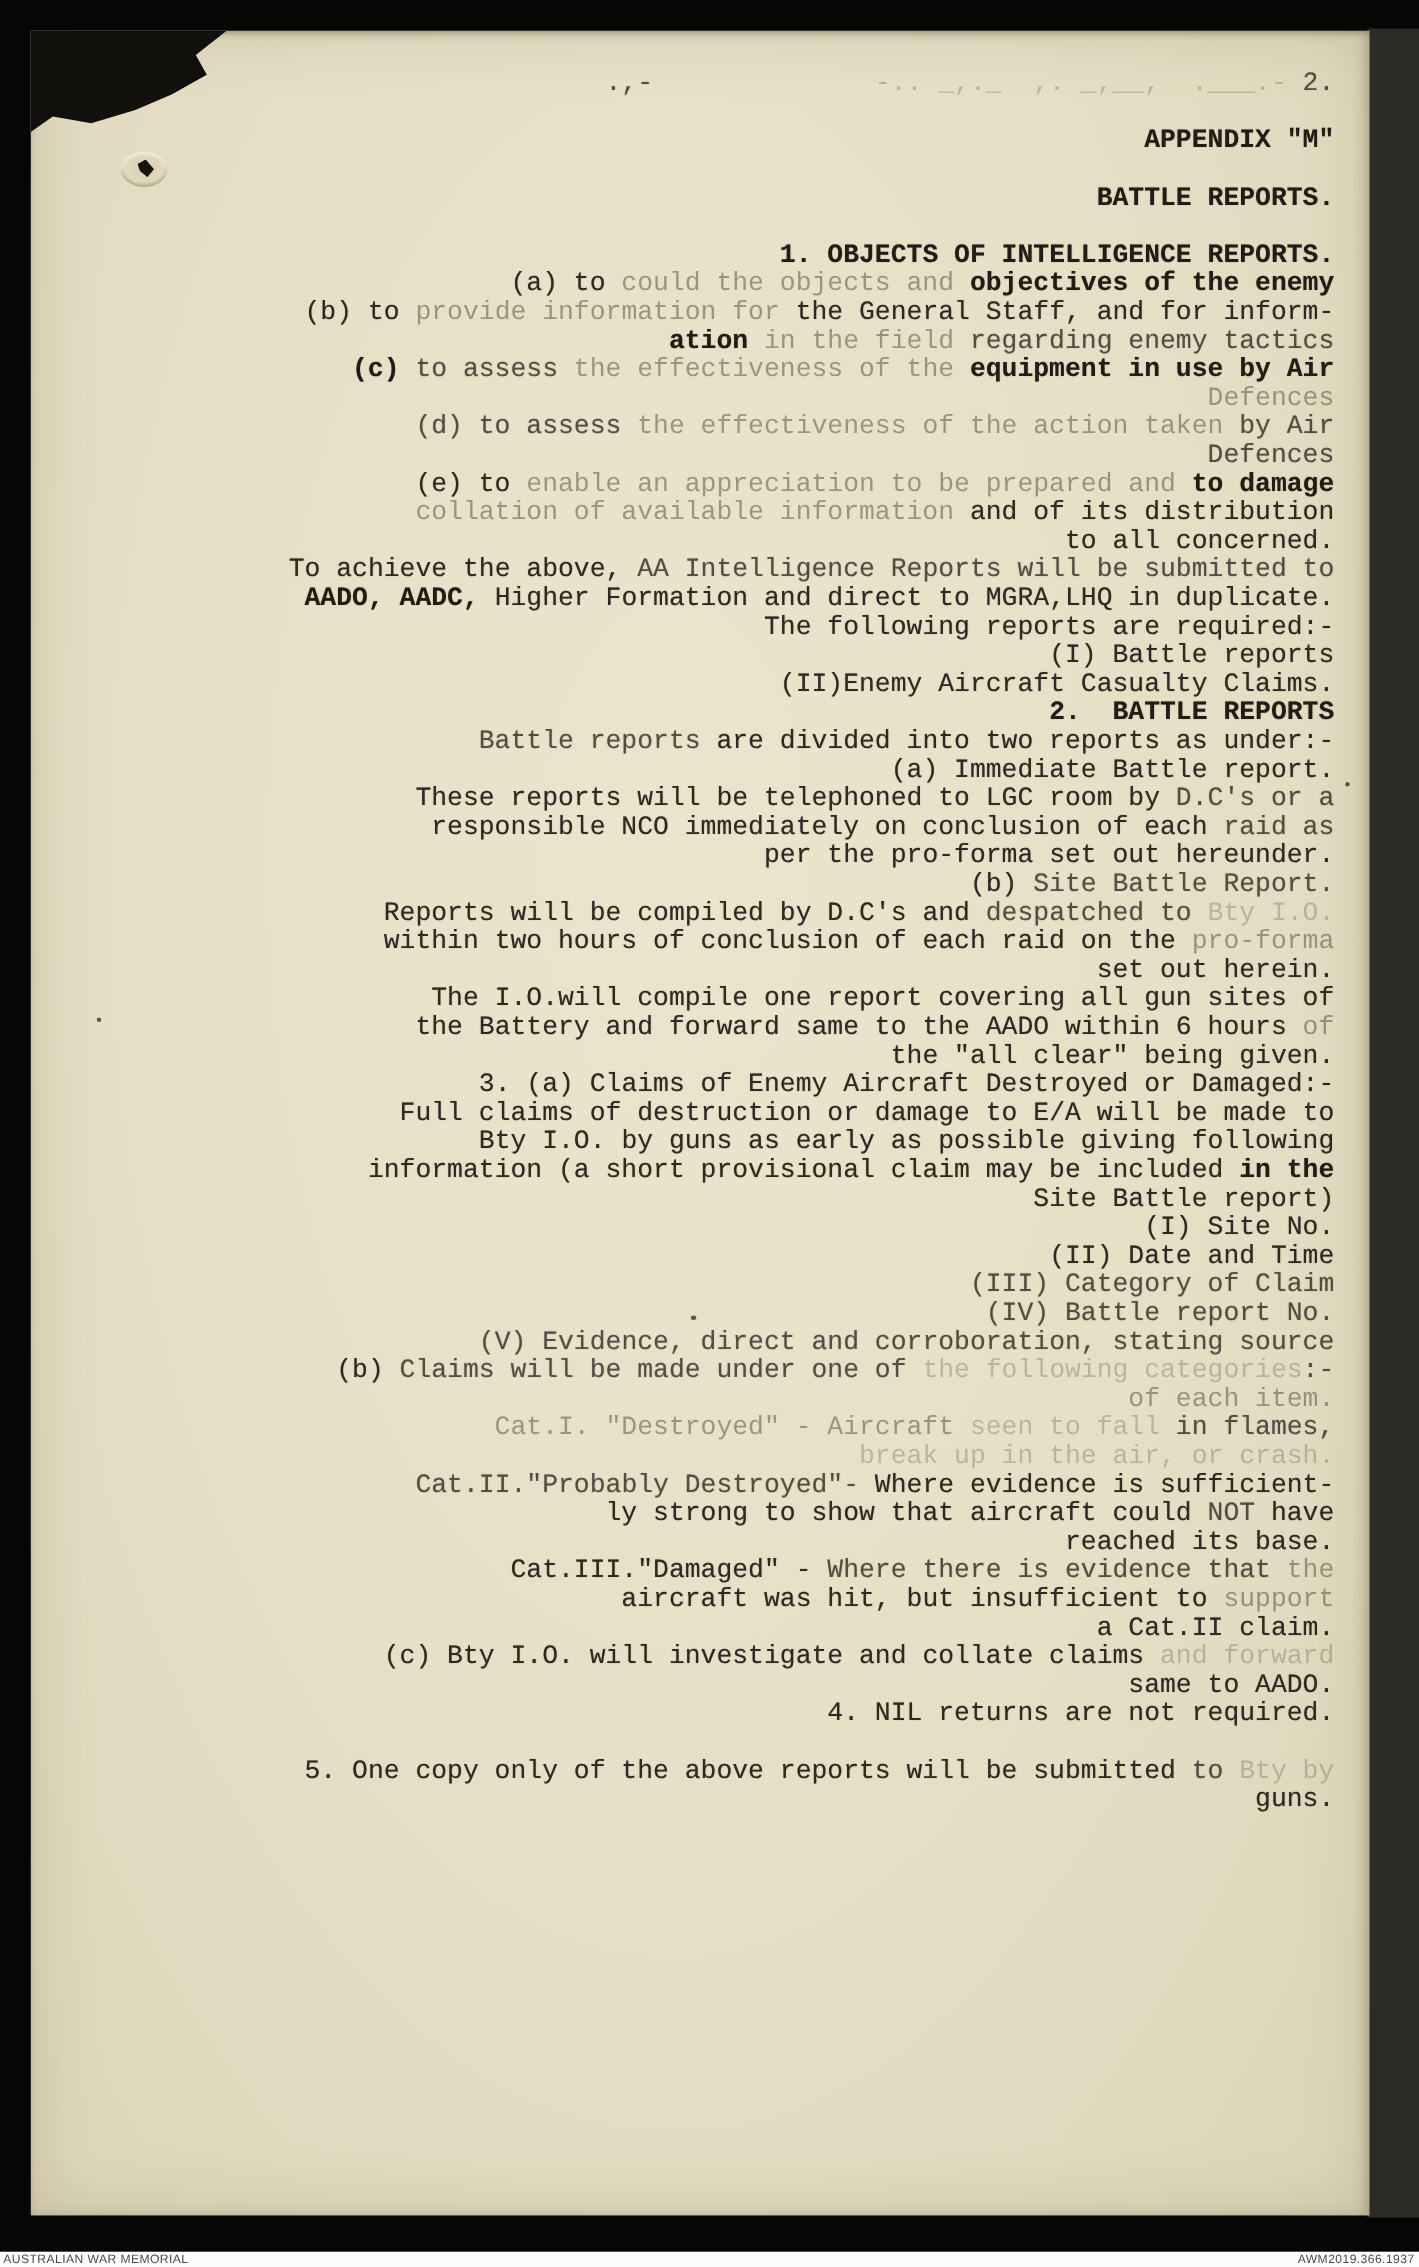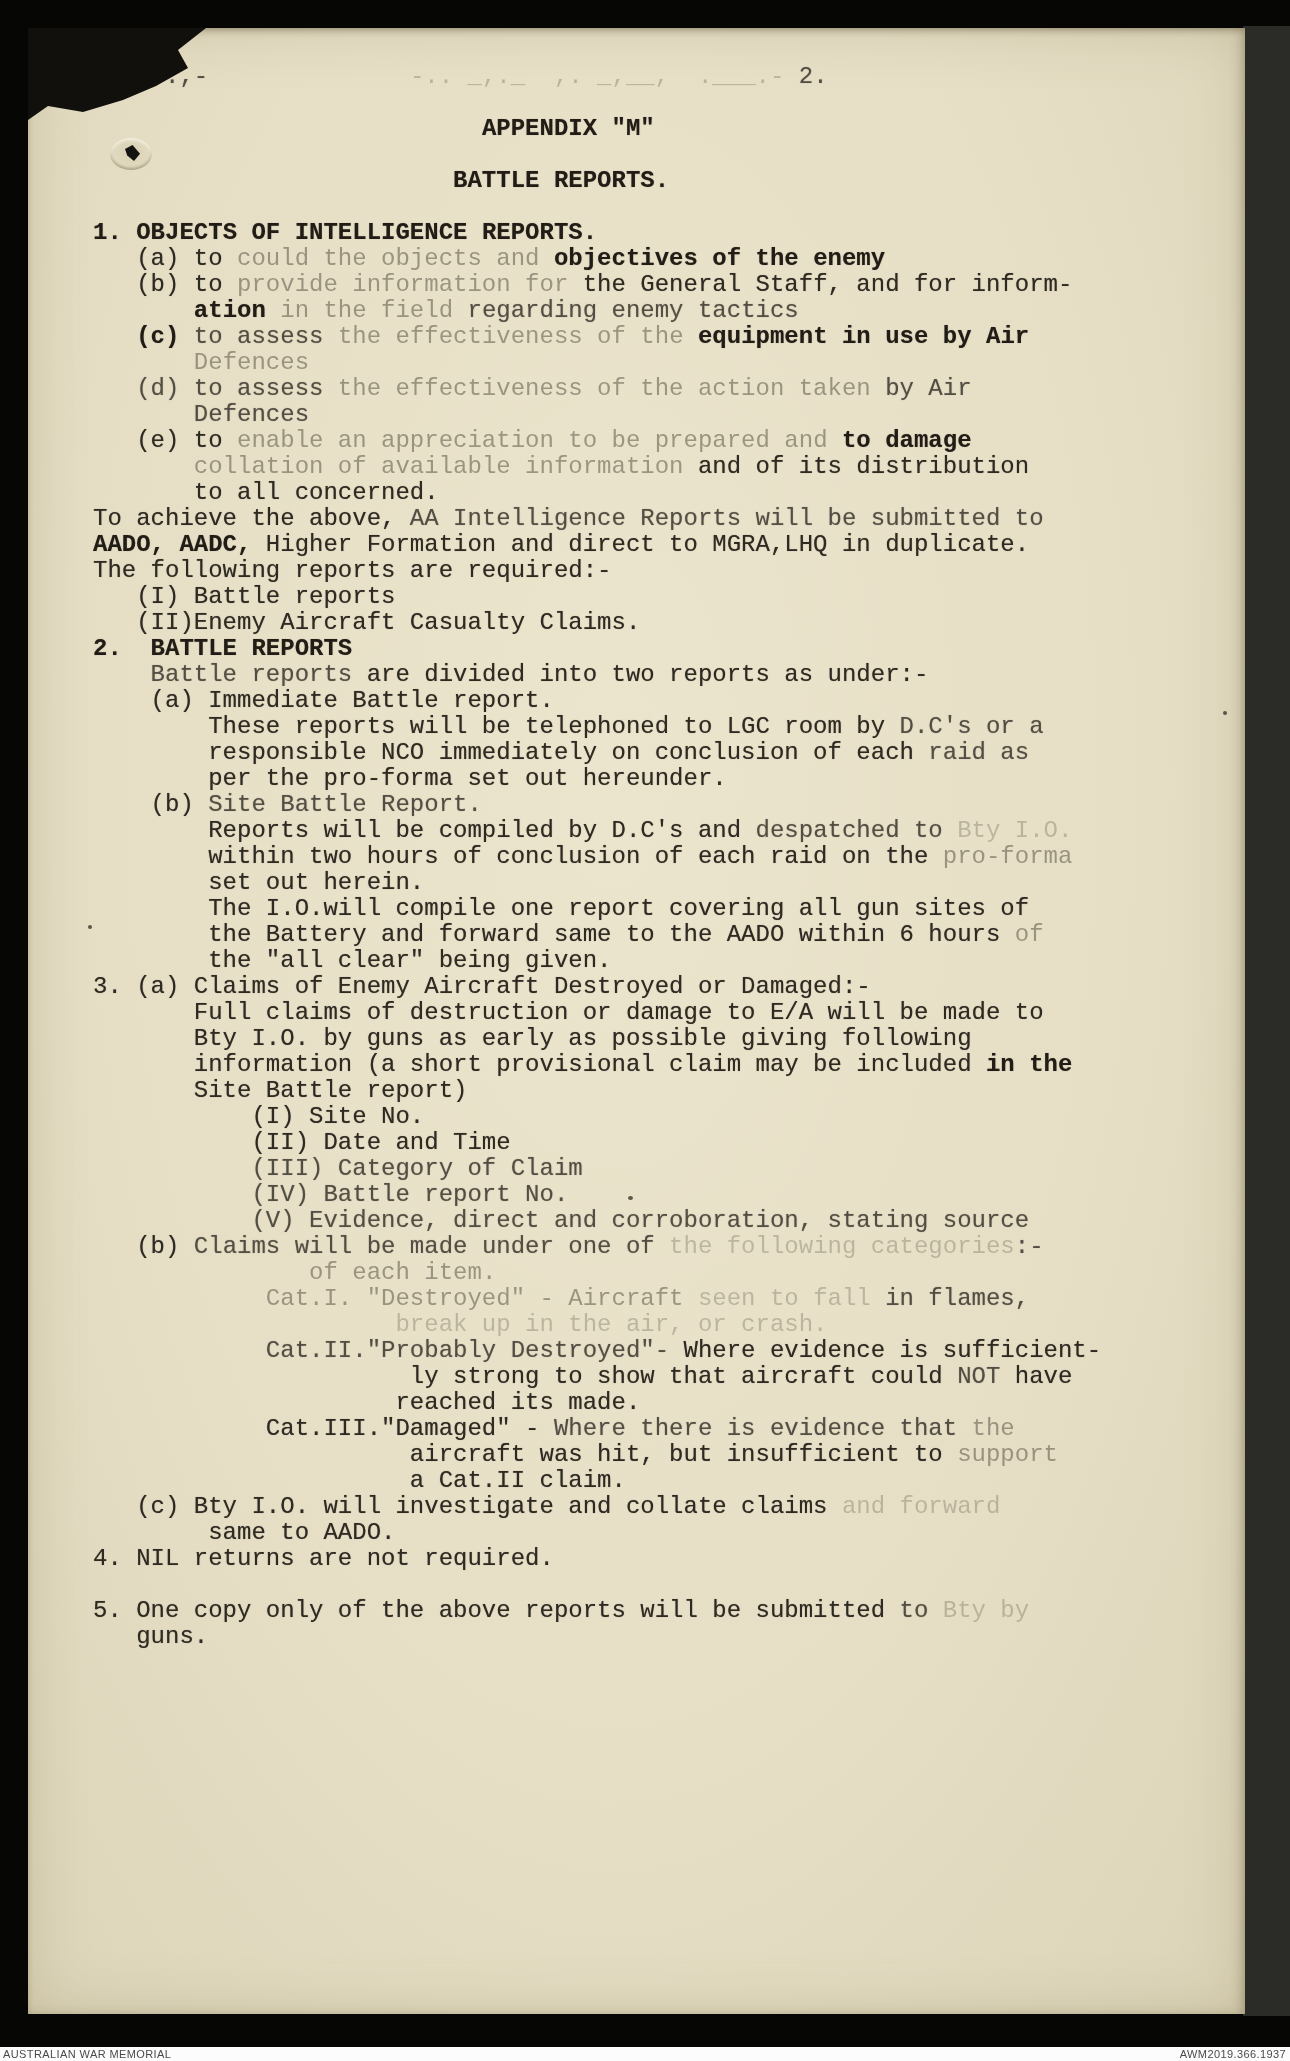--- a/index.html
+++ b/index.html
@@ -1,17 +1,17 @@
 <!DOCTYPE html>
 <html><head>
 <meta charset="utf-8">
 <style>
   html,body{margin:0;padding:0;background:#060605;}
   #root{position:relative;width:1290px;height:2061px;overflow:hidden;background:#060605;
-        font-family:"Liberation Sans",sans-serif;}
+        font-family:"Liberation Sans",sans-serif;text-align:right;}
   .edge-right{position:absolute;left:1243px;top:26px;width:47px;height:1990px;background:#2b2b28;}
   .paper{position:absolute;left:28px;top:28px;width:1217px;height:1986px;
          background:radial-gradient(ellipse at 48% 38%, #ece5cd 0%, #e6dfc6 55%, #dcd4b8 100%);
          box-shadow:inset 0 0 60px rgba(125,110,70,.22), inset -5px 0 10px rgba(95,85,55,.25),
                     inset 0 4px 8px -4px rgba(50,42,22,.5);}
   .torn{position:absolute;left:0;top:0;width:182px;height:96px;background:#12100c;
         clip-path:polygon(0 0,178px 0,150px 22px,160px 40px,128px 58px,95px 72px,55px 84px,20px 78px,0 92px);}
   .hole{position:absolute;left:82px;top:110px;width:42px;height:32px;border-radius:50%;
         background:radial-gradient(ellipse at 50% 45%, #d7cfb2 0%, #e4ddc4 75%);
         box-shadow:inset 0 2px 3px rgba(255,252,240,.7), inset 0 -2px 3px rgba(100,88,55,.45);}
@@ -91,21 +91,21 @@
         <div class="line"><span>           (II) Date and Time</span></div>
         <div class="line"><span class="m">           (III) Category of Claim</span></div>
         <div class="line"><span class="m">           (IV) Battle report No.</span></div>
         <div class="line"><span class="m">           (V) Evidence, direct and corroboration, stating source</span></div>
         <div class="line"><span>   (b) </span><span class="m">Claims will be made under one of </span><span class="F">the following categories</span><span class="m">:-</span></div>
         <div class="line"><span>               </span><span class="f">of each item.</span></div>
         <div class="line"><span>            </span><span class="f">Cat.I. "Destroyed" - Aircraft </span><span class="F">seen to fall </span><span class="m">in flames,</span></div>
         <div class="line"><span>                     </span><span class="F">break up in the air, or crash.</span></div>
         <div class="line"><span>            </span><span class="m">Cat.II."Probably Destroyed"- </span><span>Where evidence is sufficient-</span></div>
         <div class="line"><span>                      ly strong to show that aircraft could </span><span class="m">NOT</span><span> have</span></div>
-        <div class="line"><span>                     reached its made.</span></div>
+        <div class="line"><span>                     reached its base.</span></div>
         <div class="line"><span>            Cat.III."Damaged" - </span><span class="m">Where there is evidence that </span><span class="f">the</span></div>
         <div class="line"><span>                      aircraft was hit, but insufficient to </span><span class="f">support</span></div>
         <div class="line"><span>                      a Cat.II claim.</span></div>
         <div class="line"><span>   (c) Bty I.O. will investigate and collate claims </span><span class="F">and forward</span></div>
         <div class="line"><span>        same to AADO.</span></div>
         <div class="line"><span>4. NIL returns are not required.</span></div>
         <div class="line"></div>
         <div class="line"><span>5. One copy only of the above reports will be submitted </span><span class="m">to </span><span class="F">Bty by</span></div>
         <div class="line"><span>   guns.</span></div>
       </div>

